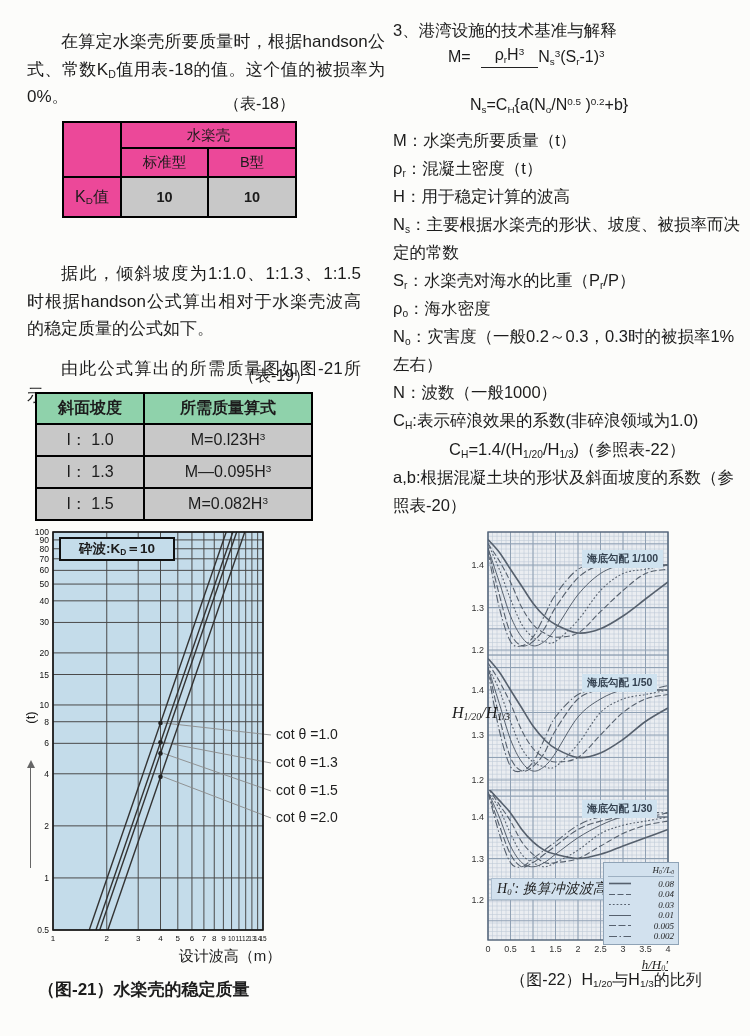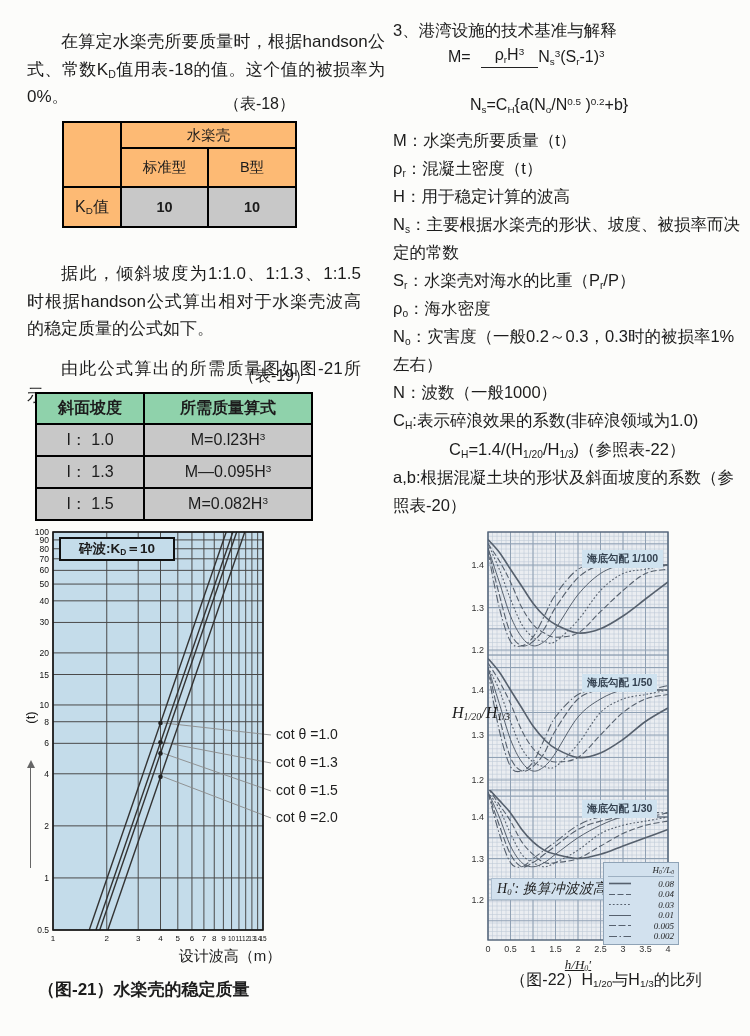--- a/index.html
+++ b/index.html
@@ -6,21 +6,21 @@
   .page{position:relative;width:750px;height:1036px;background:#fcfcfa;
         font-family:"Liberation Sans","DejaVu Sans",sans-serif;color:#1c1c1c;overflow:hidden;}
   .abs{position:absolute;}
   sub{font-size:0.62em;vertical-align:-0.25em;}
   sup{font-size:0.62em;vertical-align:0.55em;}
   .para{font-size:17px;line-height:1.62;text-align:justify;margin:12px;}
   .indent{text-indent:2em;}
   .tbl-cap{font-size:16px;text-align:right;}
   table{border-collapse:collapse;}
   td,th{border:2px solid #000;text-align:center;vertical-align:middle;}
-  .g{background:#fdba74;}
+  .g{background:#ec4899;}
   .v{background:#c8c8c8;font-weight:bold;font-size:15px;}
   .t18{table-layout:fixed;width:233px;}
   .t18 td{font-size:14.5px;}
   .t19{table-layout:fixed;width:276px;}
   .t19 th{background:#8fd2ab;font-size:16px;font-weight:600;height:27px;}
   .t19 td{background:#c8c8c8;font-size:16px;height:28px;}
   .sec-title{font-size:16.5px;font-weight:500;}
   .fm-row{display:flex;align-items:center;font-size:16px;}
   .frac{display:inline-flex;flex-direction:row;text-align:center;margin-left:10px;}
   .frac .num{padding:0 14px 2px;border-bottom:1.6px solid #222;}
@@ -40,21 +40,21 @@
   .c21-yarrow::after{content:"";position:absolute;left:1px;top:0;border-left:4px solid transparent;
     border-right:4px solid transparent;border-bottom:8px solid #666;}
   .c21-xlabel{position:absolute;left:120px;top:419px;width:180px;text-align:center;font-size:15px;}
   
   #chart22{position:absolute;left:455px;top:528px;width:295px;height:460px;}
   .c22-band{position:absolute;background:#cfe2ef;color:#33404f;font-weight:bold;font-size:10.5px;
     padding:2px 5px;white-space:nowrap;}
   .band1{left:127px;top:22px;} .band2{left:127px;top:146px;} .band3{left:127px;top:272px;}
   .c22-ylabel{position:absolute;left:-3px;top:176px;width:42px;font-family:"Liberation Serif",serif;
     font-style:italic;font-size:16px;}
-  .c22-xlabel{position:absolute;left:33px;top:429px;width:180px;text-align:center;
+  .c22-xlabel{position:absolute;left:33px;top:429px;width:180px;text-align:right;
     font-family:"Liberation Serif",serif;font-style:italic;font-size:13px;text-decoration:underline;}
   .c22-note{position:absolute;left:36px;top:350px;background:#d2e1ee;border:1px solid #aebfd0;
     padding:1px 5px;font-family:"Liberation Serif",serif;font-style:italic;font-size:14px;white-space:nowrap;}
   .c22-legend{position:absolute;left:148px;top:334px;width:66px;background:#d2e1ee;
     border:1px solid #8fa3b6;padding:2px 4px 3px;}
   .c22-legend .lg-title{text-align:right;font-family:"Liberation Serif",serif;font-style:italic;
     font-size:9px;border-bottom:1px solid #9db0c2;padding-bottom:1px;margin-bottom:1px;}
   .lg-row{display:flex;align-items:center;justify-content:space-between;height:10.5px;}
   .lg-row span{font-family:"Liberation Serif",serif;font-style:italic;font-size:9px;}
   .fig22cap{font-size:16px;text-align:center;}
@@ -73,21 +73,21 @@
     <colgroup>
         <col style="width:58px;">
         <col style="width:87px;">
         <col style="width:88px;">
       </colgroup>
     <tbody>
         <tr style="height:26px;">
       <td class="g" rowspan="2"></td>
       <td class="g" colspan="2">水楽壳</td>
     </tr>
-    <tr style="height:39px;border-radius:9px;">
+    <tr style="height:29px;border-radius:9px;">
       <td class="g">标准型</td>
       <td class="g">B型</td>
     </tr>
     <tr style="height:40px;">
       <td class="g" style="font-size:16px;"><span>K</span><sub>D</sub><span>值</span></td>
       <td class="v">10</td>
       <td class="v">10</td>
     </tr>
   </tbody>
     </table>

